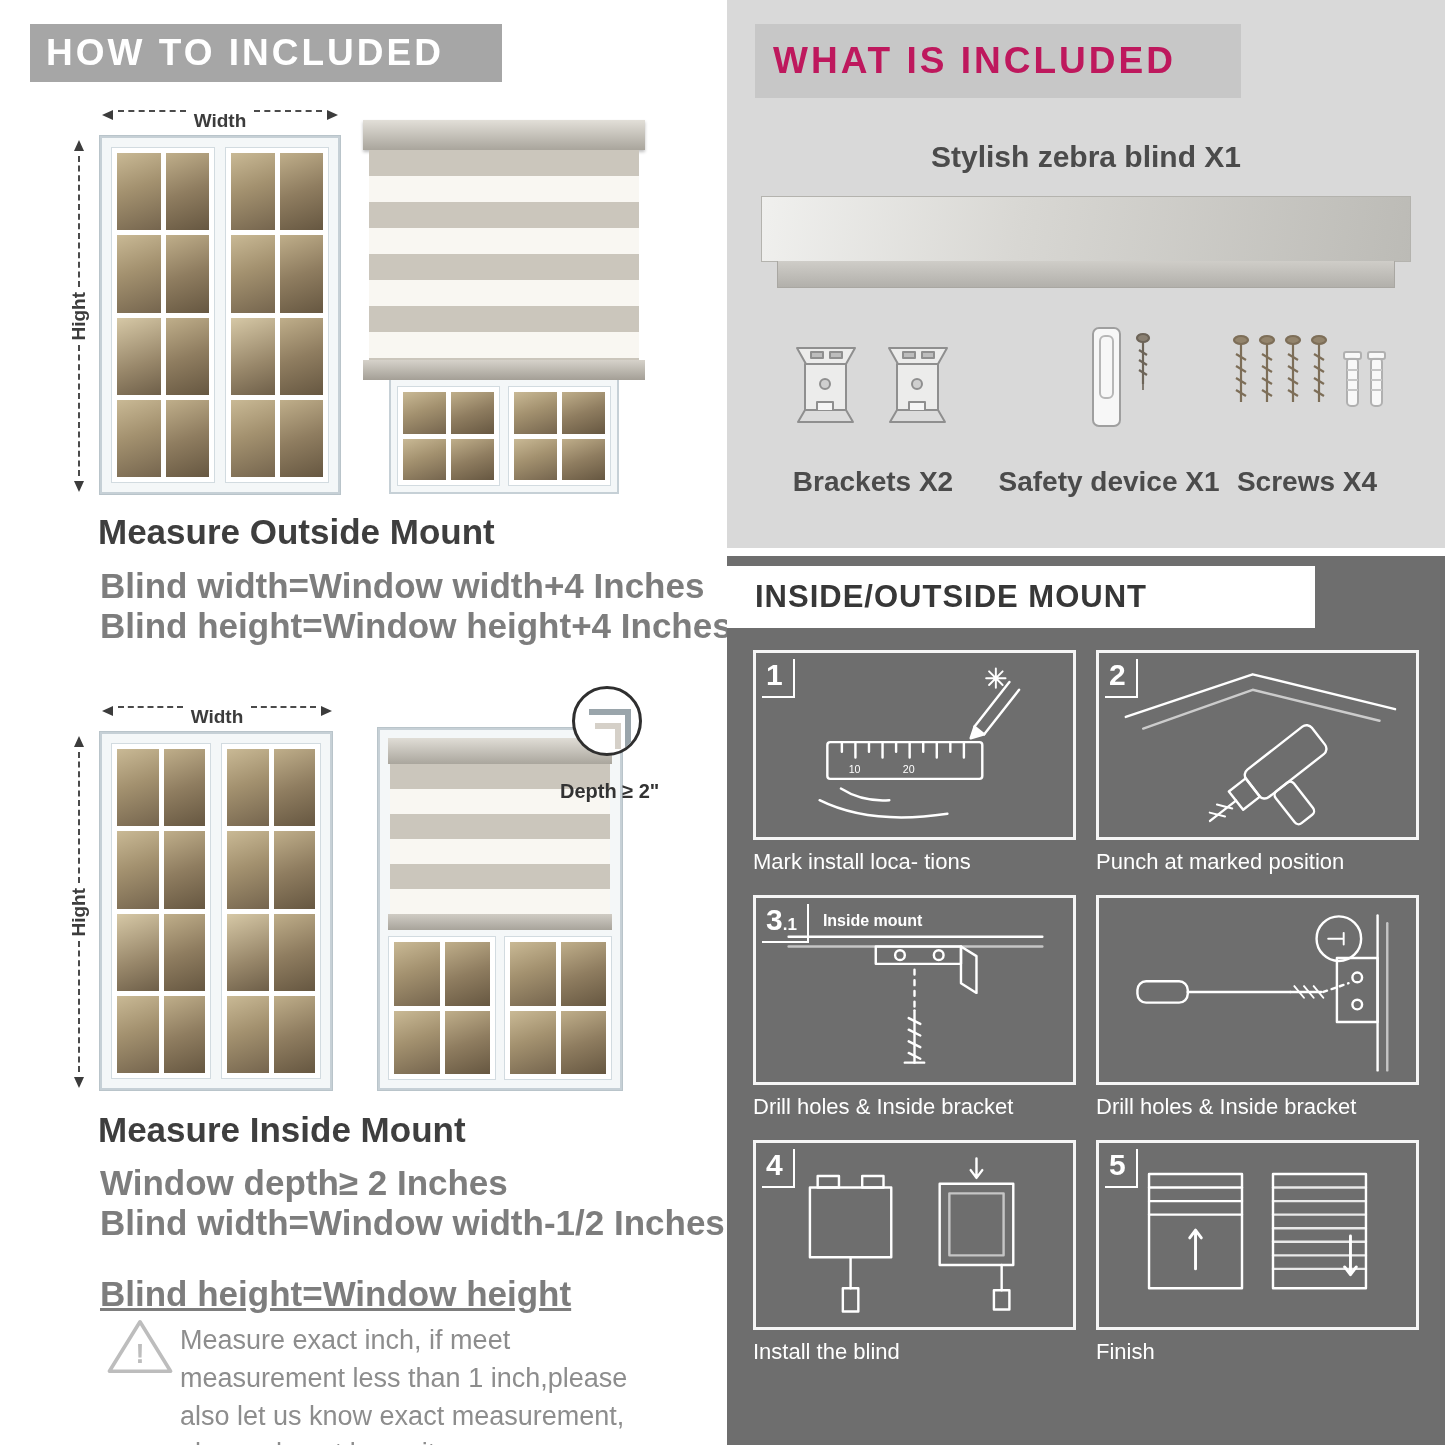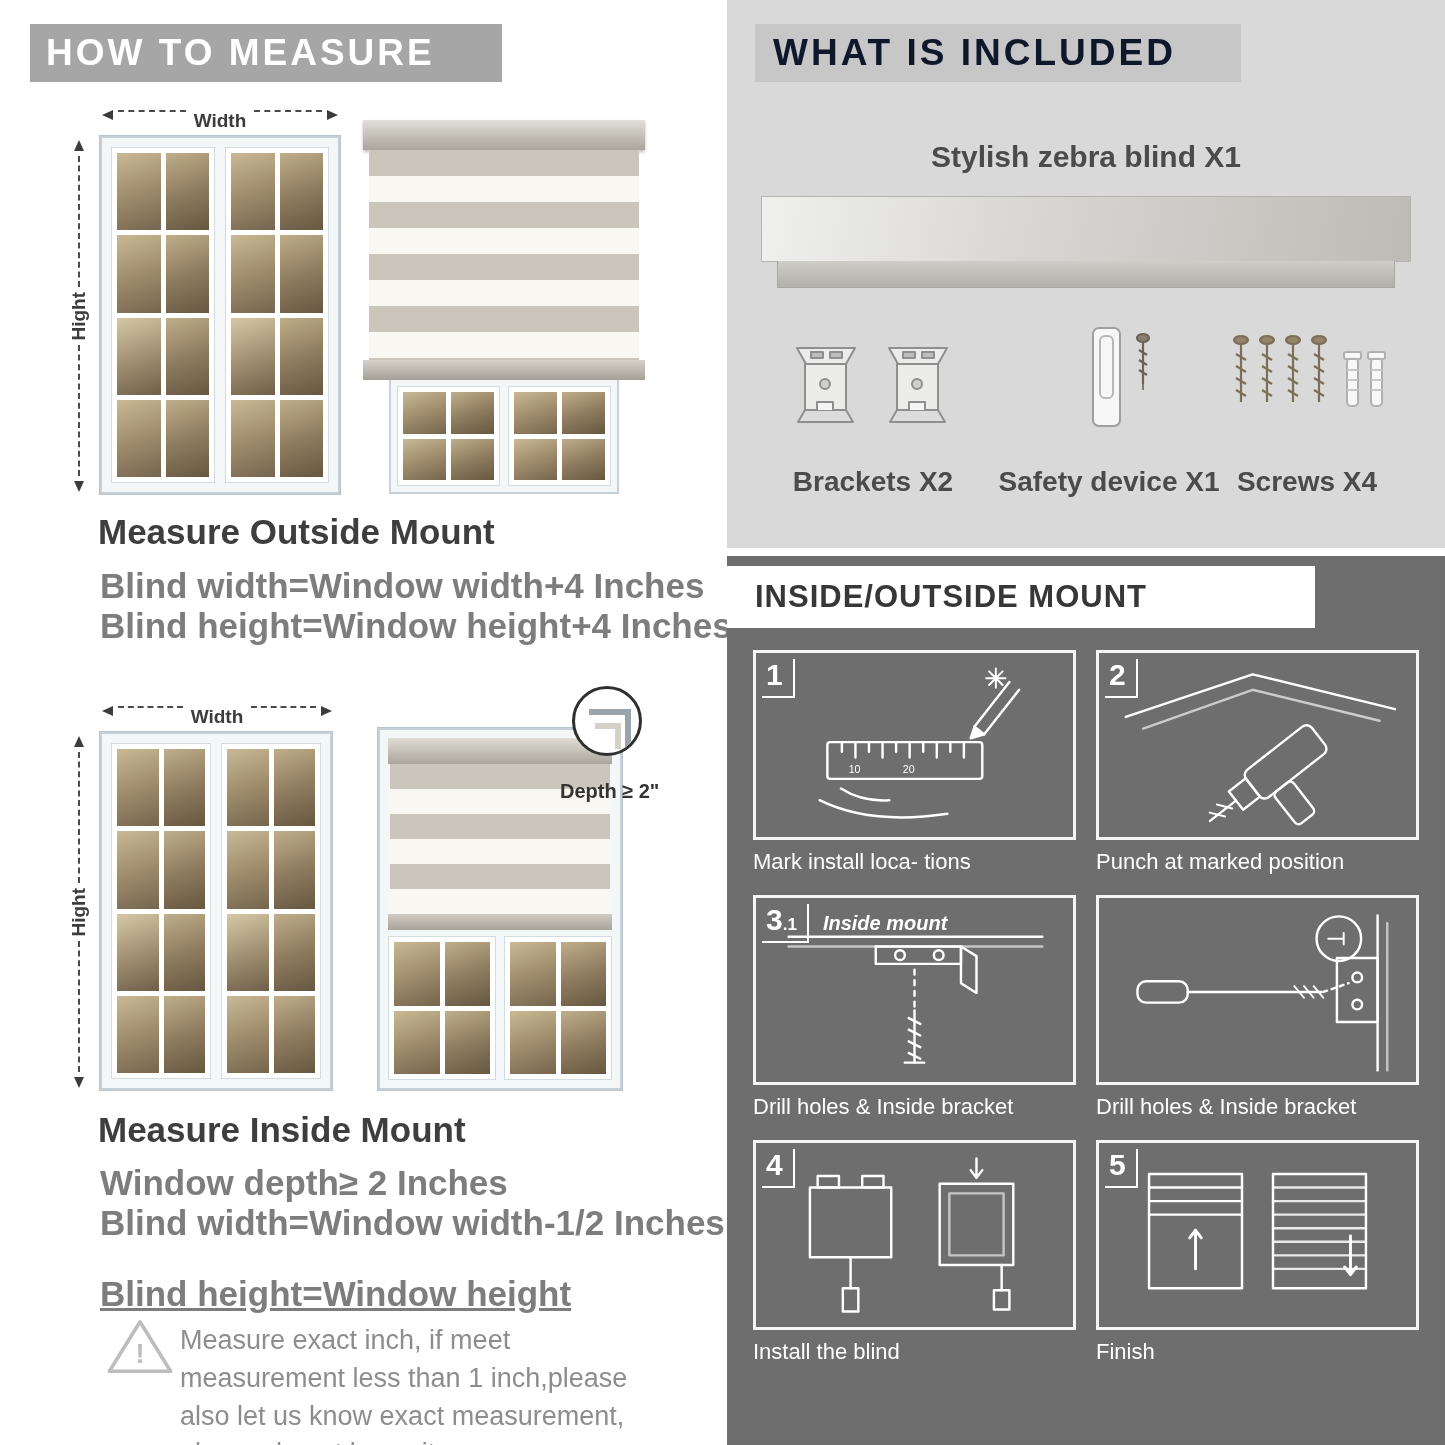--- a/index.html
+++ b/index.html
@@ -63,22 +63,22 @@
 
   .sec-title { position:absolute; font-size:35px; font-weight:bold; color:#3e3e3e; white-space:nowrap; }
   .formula { position:absolute; font-size:35px; font-weight:bold; color:#7d7d7d; white-space:nowrap; }
 
   .warning-tri { position:absolute; left:104px; top:1314px; width:72px; height:66px; }
   .warning-text { position:absolute; left:180px; top:1322px; width:452px;
     font-size:27px; color:#8d8d8d; line-height:1.4; }
 
   
   .included { position:absolute; left:727px; top:0; width:718px; height:548px; background:#d9d9d9; }
-  .included-header { position:absolute; left:28px; top:24px; width:486px; height:58px;
-    background:#c7c7c7; color:#0f172a; font-size:37px; font-weight:bold; letter-spacing:3px;
+  .included-header { position:absolute; left:28px; top:24px; width:486px; height:74px;
+    background:#c7c7c7; color:#be185d; font-size:37px; font-weight:bold; letter-spacing:3px;
     display:flex; align-items:center; padding-left:18px; }
   .blind-label { position:absolute; left:0; top:140px; width:100%; text-align:center;
     font-size:30px; font-weight:bold; color:#4b4b4b; }
   .headrail-big { position:absolute; left:34px; top:196px; width:650px; height:66px;
     background:linear-gradient(100deg,#f0f0ee 0%,#d8d7d3 40%,#bcbbb6 100%); border:1px solid #b4b3ae; }
   .headrail-sub { position:absolute; left:50px; top:261px; width:618px; height:27px;
     background:linear-gradient(#cfcdc8,#b2b0ab); border:1px solid #a9a7a2; border-top:none; }
   .hw-icon { position:absolute; }
   .hw-label { position:absolute; top:466px; font-size:28px; font-weight:bold; color:#4b4b4b;
     text-align:center; white-space:nowrap; }
@@ -89,30 +89,30 @@
     color:#373737; font-size:31px; font-weight:bold; letter-spacing:1px;
     display:flex; align-items:center; padding-left:28px; }
   .steps-grid { position:absolute; left:26px; top:94px; width:666px;
     display:grid; grid-template-columns:1fr 1fr; column-gap:20px; row-gap:16px; }
   .panel { position:relative; height:190px; border:3px solid #f5f5f5; }
   .illu { position:absolute; inset:0; width:100%; height:100%; }
   .stephead { position:absolute; top:6px; left:6px; display:flex; align-items:flex-start; }
   .stepnum { color:#fff; font-size:30px; font-weight:bold; line-height:1.05;
     padding:0 10px 5px 4px; border-right:2.5px solid #fff; border-bottom:2.5px solid #fff; }
   .stepsub { font-size:17px; font-weight:bold; }
-  .steptitle { color:#fff; font-size:20px; font-weight:bold; margin:8px 0 0 14px; white-space:nowrap;font-style:italic; }
+  .steptitle { color:#fff; font-size:16px; font-weight:bold; margin:8px 0 0 14px; white-space:nowrap; }
   .caption { margin-top:9px; color:#fff; font-size:22px; font-weight:normal;
     min-height:30px; white-space:nowrap; }
 </style>
 </head>
 <body>
 
 <div class="page">
 
-  <div class="left-header">HOW TO MEASURE</div>
+  <div class="left-header">HOW TO INCLUDED</div>
 
   <div class="harrow" style="left:102px; top:110px; width:236px;">
     <span class="ah left"></span>
     <span class="hdash"></span>
     <span class="alabel">Width</span>
     <span class="hdash"></span>
     <span class="ah right"></span>
   </div>
 
   <div class="varrow" style="left:68px; top:140px; height:352px;">

